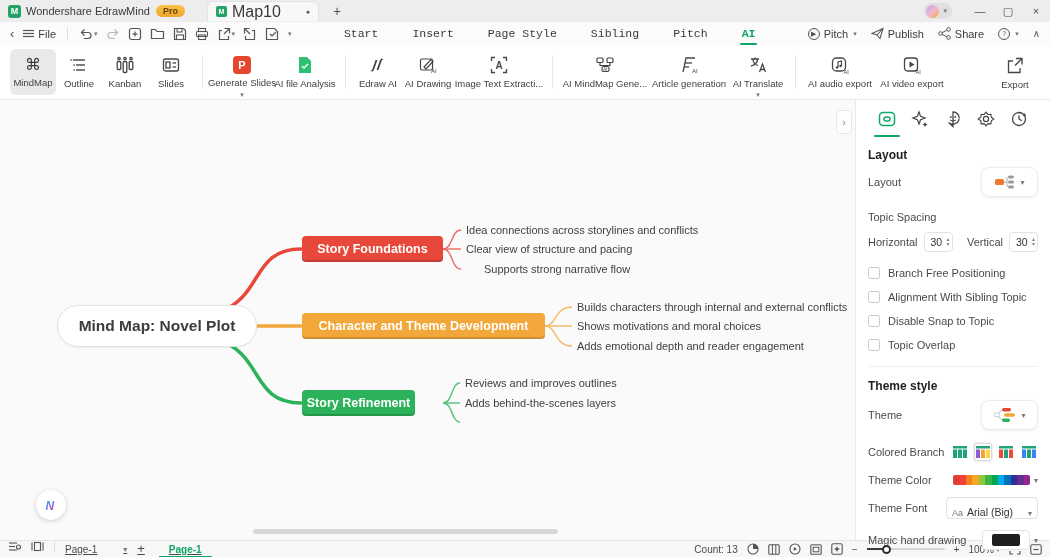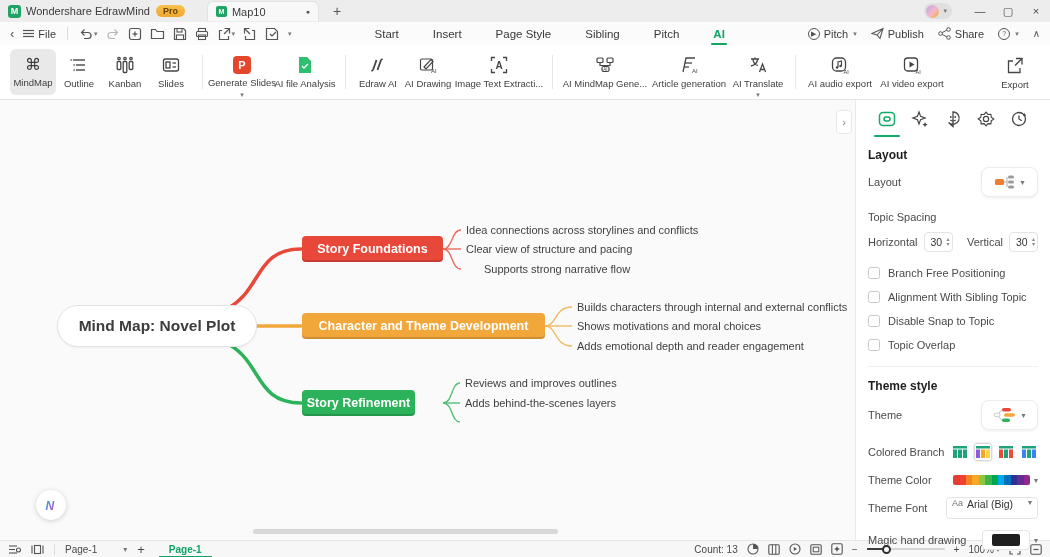--- a/index.html
+++ b/index.html
@@ -7,40 +7,40 @@
   body { font-family:"Liberation Sans","DejaVu Sans",sans-serif; background:#fafafa; color:#3c3c3c; }
   .app { position:relative; width:1050px; height:557px; display:flex; flex-direction:column; }
 
   
   .titlebar { height:22px; background:#ededed; display:flex; align-items:center; padding-left:8px; flex:0 0 auto; }
   .logo { width:13px; height:13px; border-radius:3px; background:#21a366; color:#fff; font-size:9px; font-weight:bold; display:flex; align-items:center; justify-content:center; margin-right:5px; }
   .app-name { font-size:11px; color:#3a3a3a; }
   .pro-badge { margin-left:6px; background:linear-gradient(#f8c24c,#f0a62f); color:#6b4300; font-size:9px; font-weight:bold; border-radius:8px; padding:1px 7px; }
   .doc-tab { margin-left:22px; height:20px; width:112px; background:#f8f8f8; border:1px solid #e2e2e2; border-bottom:none; border-radius:6px 6px 0 0; display:flex; align-items:center; padding:0 8px; }
   .doc-ic { width:11px; height:11px; border-radius:2px; background:#21a366; color:#fff; font-size:7px; font-weight:bold; display:flex; align-items:center; justify-content:center; margin-right:5px; }
-  .doc-title { font-size:11px; color:#3a3a3a; flex:1; }
+  .doc-title { font-size:16px; color:#3a3a3a; flex:1; }
   .dot { font-size:7px; color:#555; }
   .newtab { margin-left:14px; font-size:14px; color:#555; line-height:1; cursor:default; }
   .tb-right { margin-left:auto; display:flex; align-items:center; }
   .avatar-pill { background:#e0e0e0; border-radius:9px; height:16px; display:flex; align-items:center; padding:0 5px 0 2px; margin-right:14px; }
   .avatar { width:13px; height:13px; border-radius:50%; background:linear-gradient(135deg,#b9a6e8,#f7b7c9 55%,#f5a623); margin-right:3px; }
   .wbtn { width:28px; text-align:center; font-size:11px; color:#4a4a4a; }
 
   
   .menubar { height:23px; background:#fbfbfb; display:flex; align-items:center; padding:0 10px; flex:0 0 auto; }
   .mb-left { display:flex; align-items:center; gap:8px; }
   .mb-ic { display:flex; align-items:center; color:#555; }
   .mb-ic svg { display:block; }
   .glyph { font-size:13px; color:#555; line-height:1; }
   .file-lbl { font-size:11px; color:#3c3c3c; margin-left:3px; }
   .vsep { width:1px; height:13px; background:#ddd; margin:0 3px; }
   .tiny-caret { font-size:7px; color:#777; margin-left:1px; }
   .dim { opacity:.4; }
   .mb-center { flex:1; display:flex; justify-content:center; gap:30px; }
-  .mtab { font-size:11.5px; color:#3a3a3a; padding:3px 2px; position:relative; }
+  .mtab { font-size:11.5px; color:#3a3a3a; padding:3px 2px; position:relative;font-family:Liberation Mono, monospace; }
   .mtab.active { color:#0ea566; font-weight:bold; }
   .mtab.active::after { content:""; position:absolute; left:0; right:0; bottom:-2px; height:2px; border-radius:2px; background:#0ea566; }
   .mb-right { display:flex; align-items:center; gap:14px; font-size:11px; color:#3c3c3c; }
   .mb-item { display:flex; align-items:center; gap:4px; }
   .circ { width:12px; height:12px; border:1px solid #555; border-radius:50%; font-size:7px; display:flex; align-items:center; justify-content:center; color:#555; }
 
   
   .ribbon { height:55px; background:#fff; border-bottom:1px solid #e6e6e6; display:flex; align-items:center; padding-left:10px; position:relative; flex:0 0 auto; }
   .rbtn { height:46px; display:flex; flex-direction:column; align-items:center; justify-content:center; gap:3px; border-radius:6px; position:relative; }
   .rbtn .lbl { font-size:9.5px; color:#404040; white-space:nowrap; }
@@ -78,29 +78,29 @@
   .spin { display:flex; align-items:center; border:1px solid #e3e3e3; border-radius:4px; height:20px; padding:0 2px 0 6px; background:#fff; }
   .spin .val { font-size:10.5px; color:#333; width:16px; }
   .spin .arrows { display:flex; flex-direction:column; line-height:5px; font-size:6px; color:#888; }
   .chk { width:12px; height:12px; border:1px solid #c9c9c9; border-radius:2.5px; background:#fff; margin-right:8px; flex:0 0 auto; }
   .pdivider { border-top:1px solid #efefef; margin-top:14px; }
   .cb-opts { margin-left:auto; display:flex; gap:5px; align-items:center; }
   .cb-opt { width:18px; height:18px; border-radius:3px; display:flex; align-items:center; justify-content:center; }
   .cb-opt.sel { border:1px solid #d9d9d9; box-shadow:0 0 0 1px #f0f0f0; }
   .palette { margin-left:auto; display:flex; border-radius:2px; overflow:hidden; height:10px; }
   .pal-chip { width:6.4px; height:10px; }
-  .font-drop { margin-left:auto; width:92px; height:22px; border:1px solid #e3e3e3; border-radius:4px; display:flex; align-items:flex-start; padding:0 5px; gap:4px; background:#fff; }
+  .font-drop { margin-left:auto; width:92px; height:22px; border:1px solid #e3e3e3; border-radius:4px; display:flex; align-items:flex-end; padding:0 5px; gap:4px; background:#fff; }
   .aa { font-size:9px; color:#777; }
   .font-name { font-size:10.5px; color:#333; flex:1; }
   .swatch-btn { margin-left:auto; width:48px; height:20px; border:1px solid #e3e3e3; border-radius:4px; background:#fff; display:flex; align-items:center; justify-content:center; }
   .swatch { width:28px; height:12px; border-radius:2px; }
 
   
   .statusbar { height:17px; background:#f7f7f7; border-top:1px solid #e5e5e5; display:flex; align-items:center; padding:0 8px; font-size:10px; color:#4a4a4a; flex:0 0 auto; }
-  .sb-left { display:flex; align-items:center; gap:10px; }
+  .sb-left { display:flex; gap:10px;text-decoration:underline; }
   .sb-sep { width:1px; height:11px; background:#ddd; }
   .page-select { display:flex; align-items:center; gap:26px; }
   .page-tab { color:#0ea566; font-weight:bold; position:relative; padding:0 14px; height:17px; line-height:17px; }
   .page-tab::after { content:""; position:absolute; left:4px; right:4px; bottom:0; height:2px; background:#0ea566; }
   .sb-right { margin-left:auto; display:flex; align-items:center; gap:9px; }
   .slider { width:78px; height:10px; position:relative; display:flex; align-items:center; }
   .slider .track { width:100%; height:2px; background:#d5d5d5; border-radius:1px; }
   .slider .fill { position:absolute; left:0; width:20px; height:2px; background:#3c3c3c; }
   .slider .knob { position:absolute; left:15px; width:9px; height:9px; border-radius:50%; background:#fff; border:2px solid #2f2f2f; }
   .zoomv { display:flex; align-items:center; gap:2px; }

